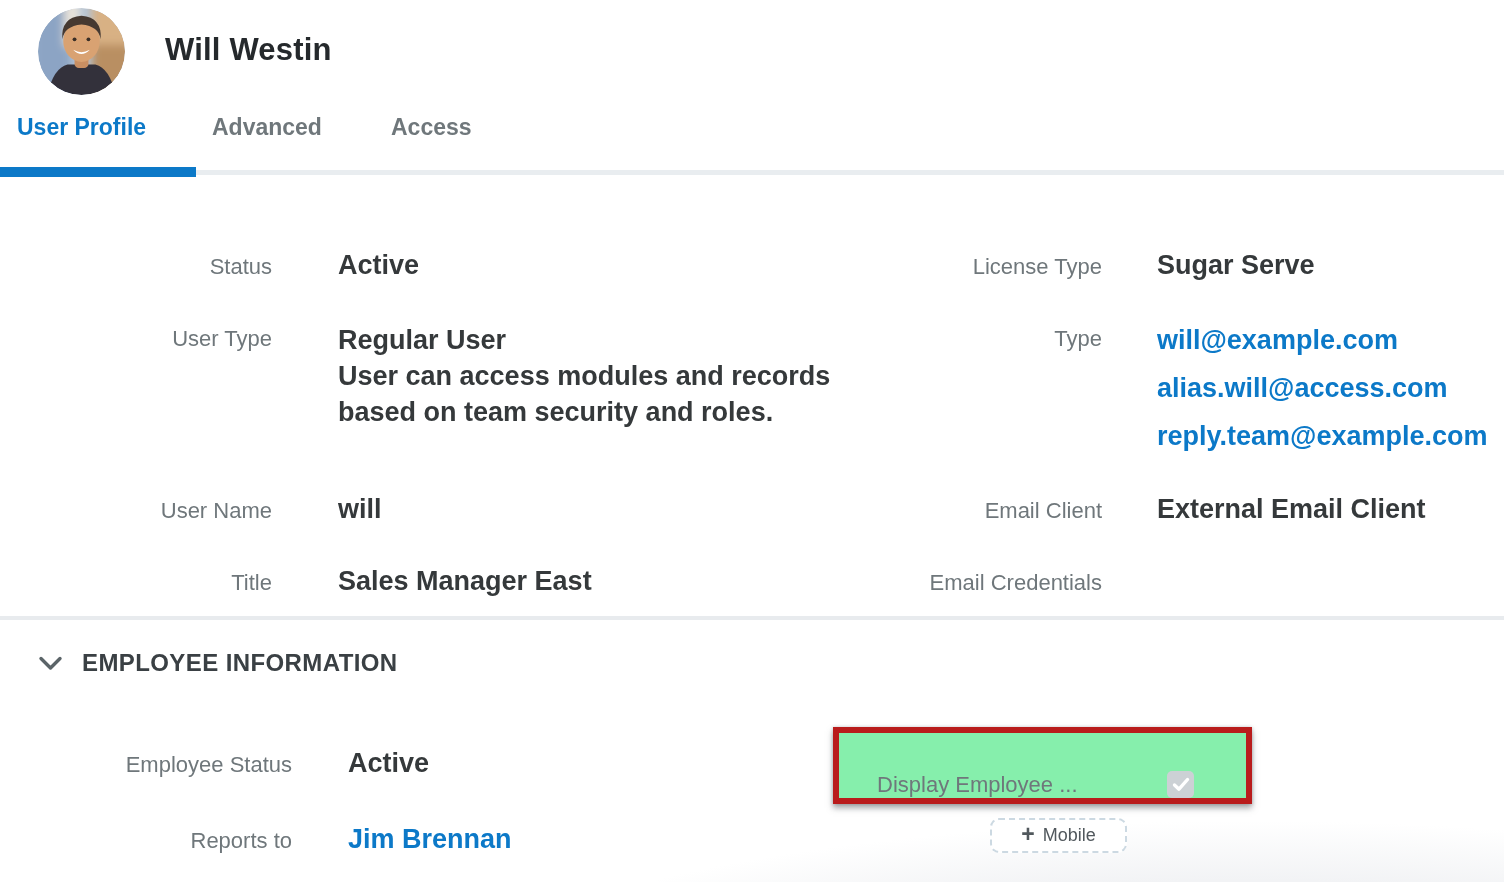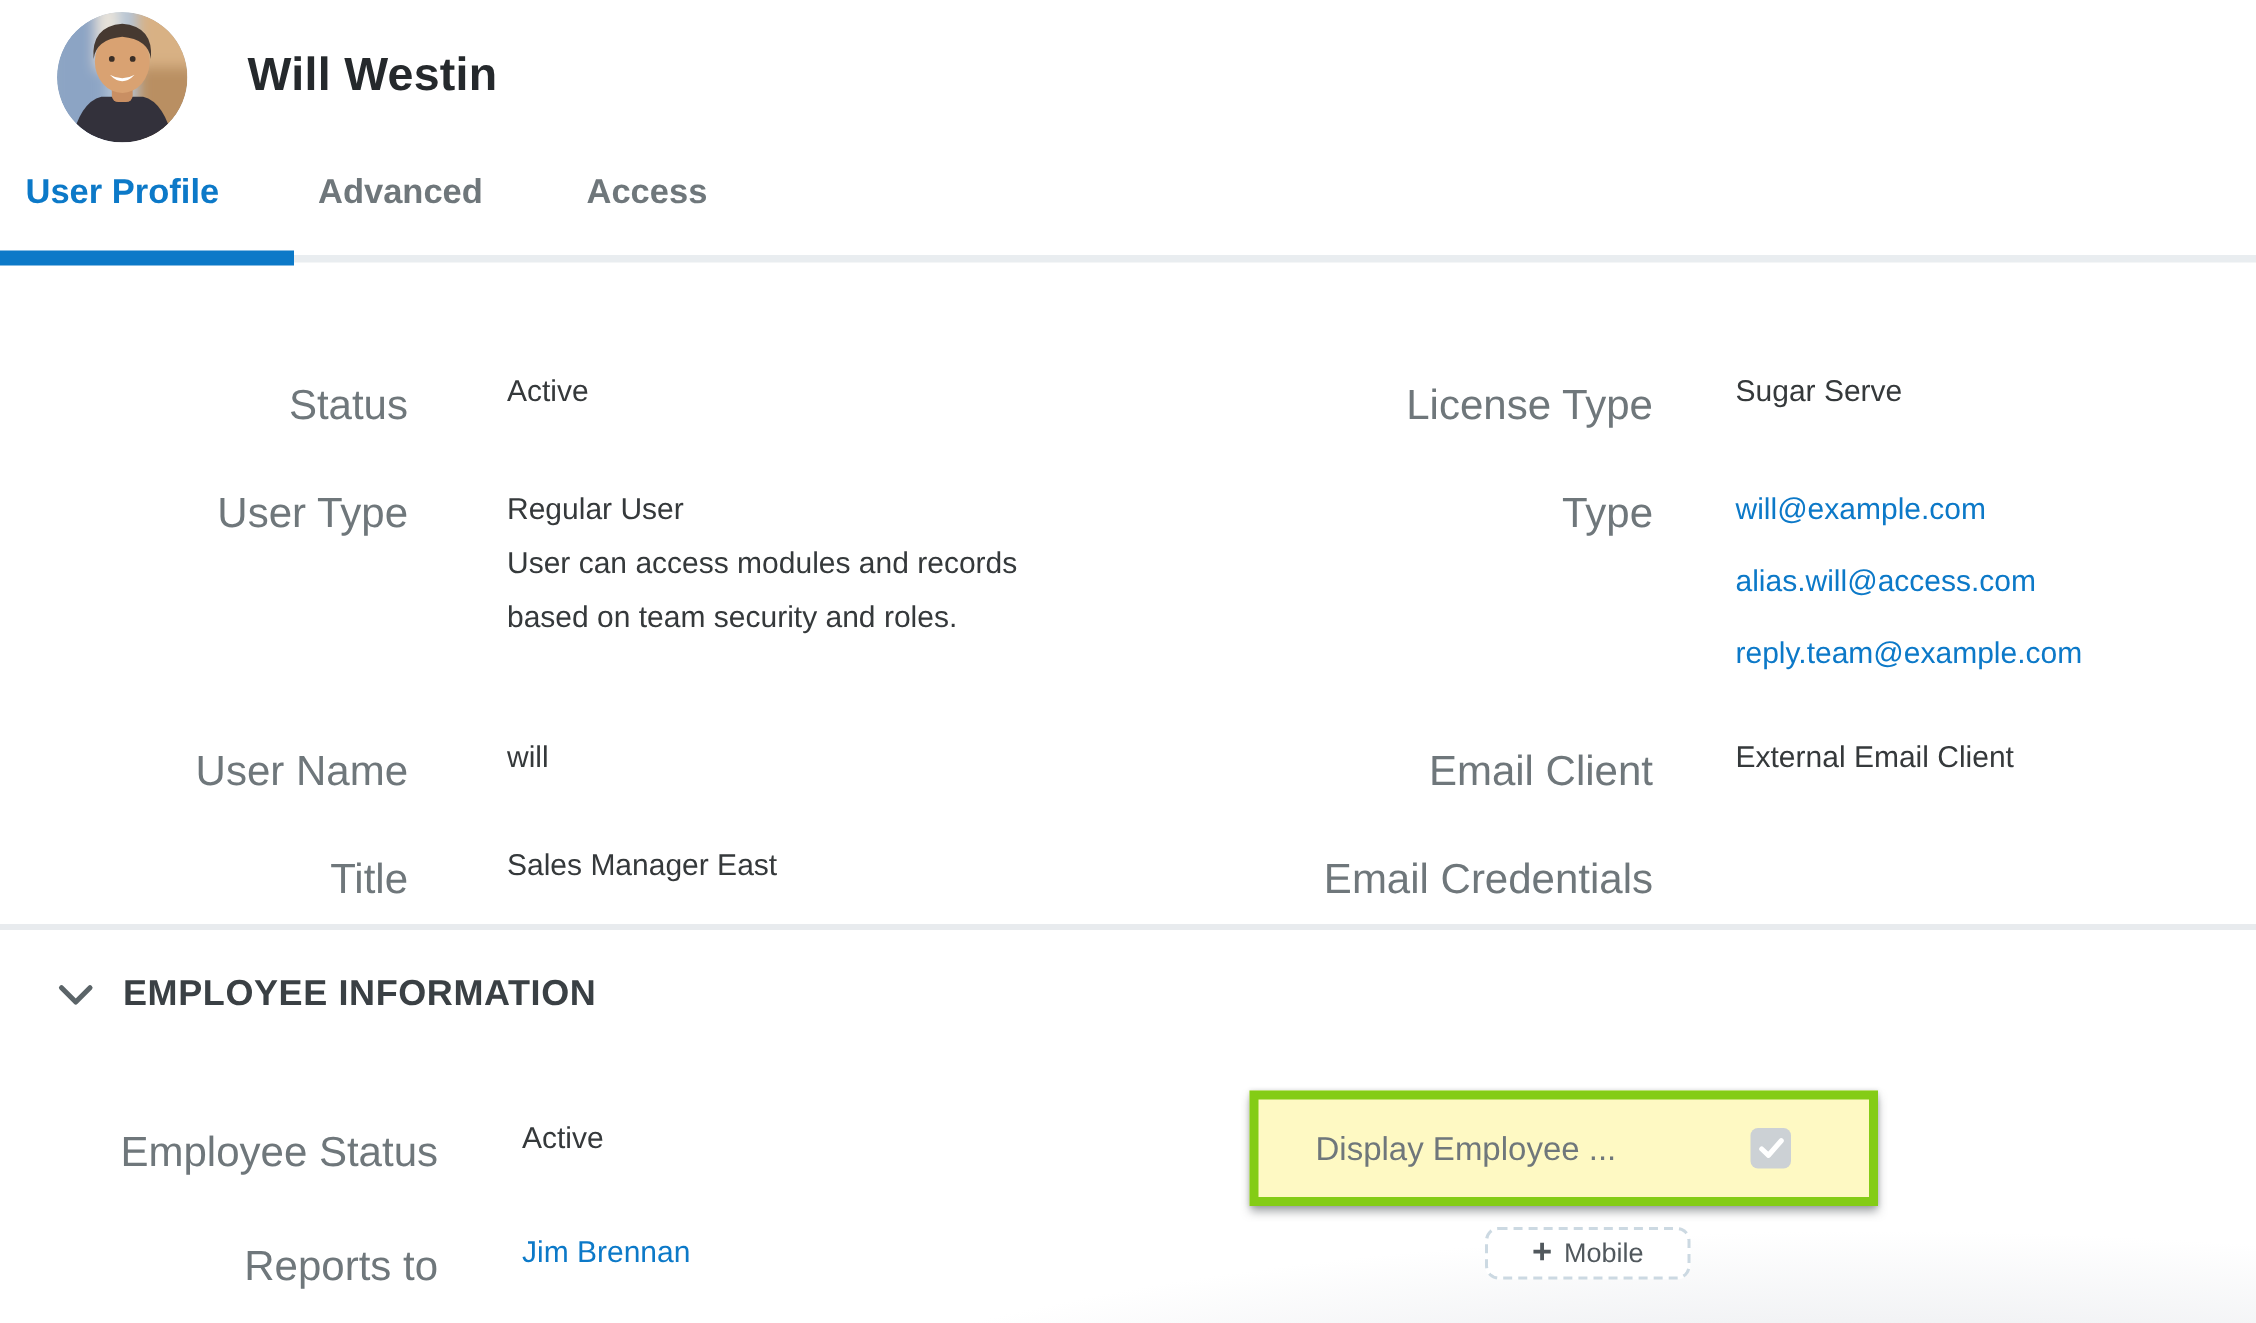--- a/index.html
+++ b/index.html
@@ -35,24 +35,24 @@
   .tab-rule {
     position:absolute; left:0; top:170px; width:100%; height:5px; background:#e9edf0;
   }
   .tab-indicator {
     position:absolute; left:0; top:167px; width:196px; height:10px; background:#0c79c8;
   }
 
   
   .row { position:absolute; left:0; width:100%; }
   .lbl {
-    position:absolute; top:4px; font-size:28px; color:#6f777b;
+    position:absolute; top:4px; font-size:22px; color:#6f777b;
     text-align:right; white-space:nowrap;
   }
-  .val { position:absolute; top:0; font-size:20px; color:#35393b; }
+  .val { position:absolute; top:0; font-size:27px; color:#35393b;font-weight:bold; }
   .col-left  .lbl { left:40px;  width:232px; }
   .col-left  .val { left:338px; }
   .col-right .lbl { left:862px; width:240px; }
   .col-right .val { left:1157px; }
   .col-emp   .lbl { left:40px;  width:252px; }
   .col-emp   .val { left:348px; }
 
   .multiline { line-height:36px; }
   .emails { top:-6px; line-height:48px; }
   a.link, .link { color:#0c79c8; text-decoration:none; cursor:pointer; display:block; }
@@ -64,23 +64,23 @@
     position:absolute; left:38px; top:649px; display:flex; align-items:center;
     gap:19px; cursor:pointer;
   }
   .section-title {
     font-size:24px; font-weight:700; color:#3a4044; letter-spacing:.4px;
   }
 
   
   .highlight-box {
     position:absolute; left:833px; top:727px; width:419px; height:77px;
-    box-sizing:border-box; border:6px solid #84cc16; background:#fef9c3;
+    box-sizing:border-box; border:6px solid #b91c1c; background:#86efac;
     box-shadow:0 4px 6px rgba(73,79,84,.5), 0 0 3px rgba(73,79,84,.25);
-    display:flex; align-items:center;
+    display:flex; align-items:flex-end;
   }
   .display-label { margin-left:38px; flex:1; font-size:22px; color:#6f777b; white-space:nowrap; }
   .checkbox {
     width:27px; height:27px; margin-right:52px; border-radius:5px;
     background:#ccd1d5; display:flex; align-items:center; justify-content:center;
     cursor:default; flex:0 0 auto;
   }
 
   
   .mobile-btn {

